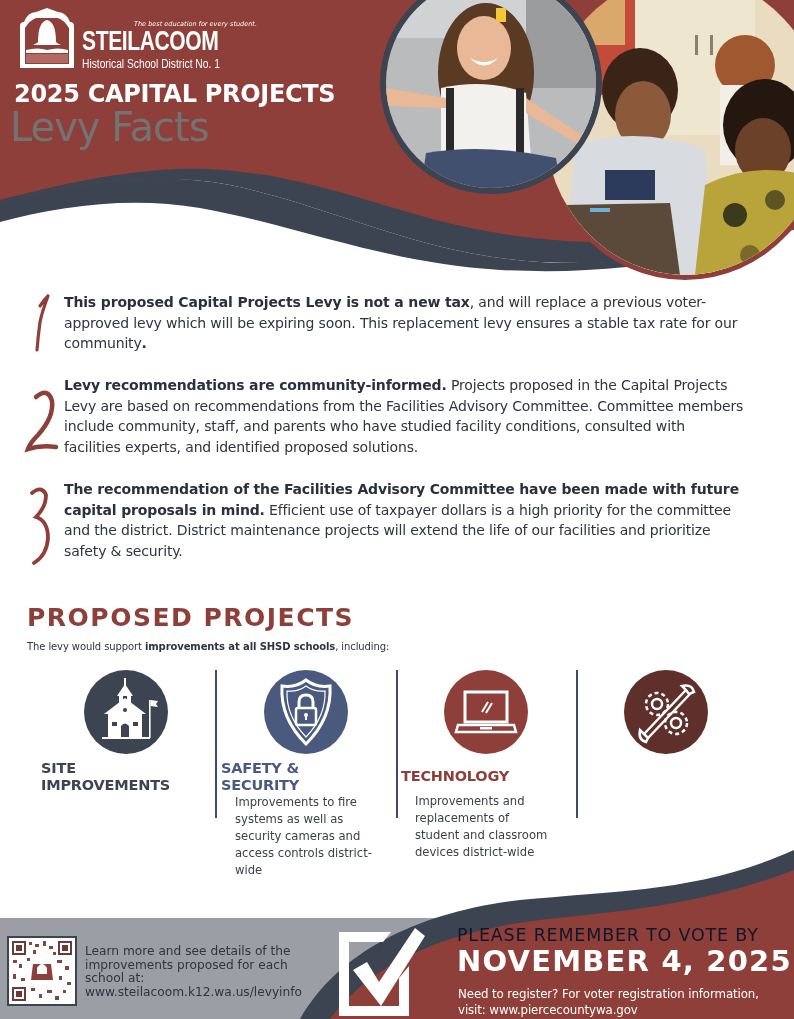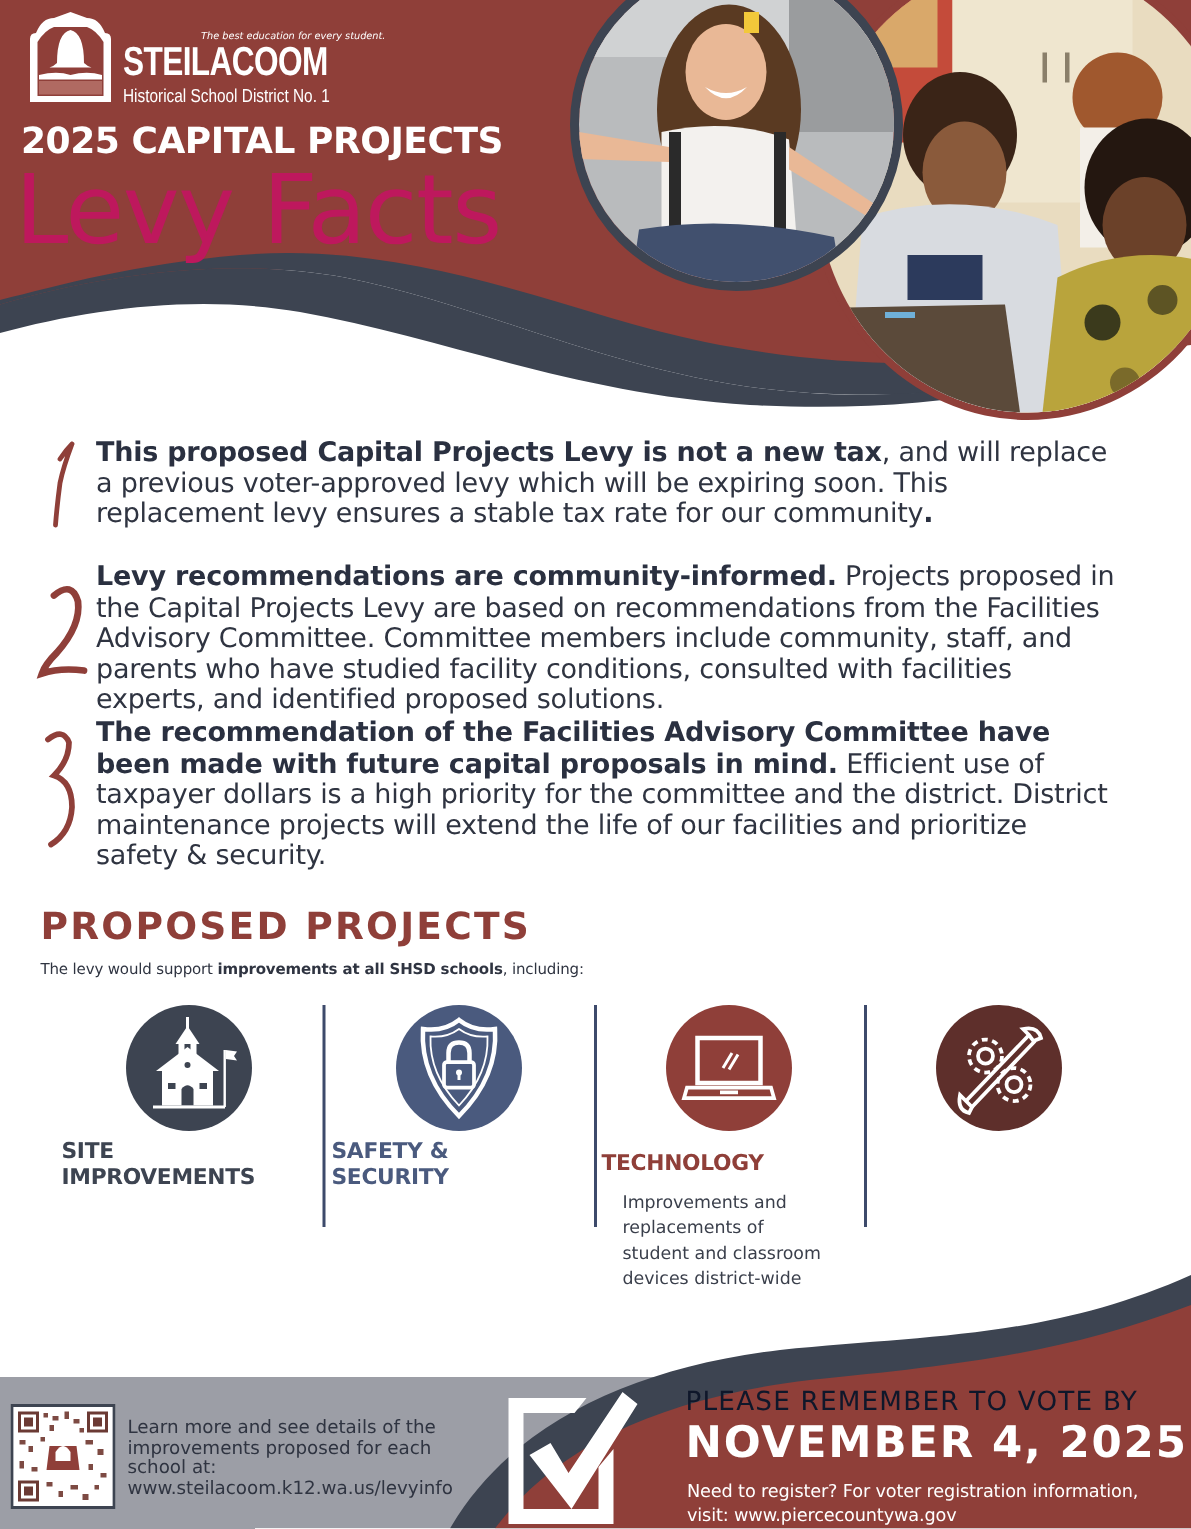--- a/index.html
+++ b/index.html
@@ -8,29 +8,29 @@
 
   
   .hdr-svg { position: absolute; left: 0; top: 0; width: 794px; height: 300px; }
   .logo { position: absolute; left: 18px; top: 8px; width: 210px; height: 62px; }
   .logo-badge { position: absolute; left: 0; top: 0; width: 58px; height: 60px; }
   .tagline { position: absolute; left: 116px; top: 12px; font-size: 6.5px; font-style: italic; color: #fff; white-space: nowrap; text-align: center; }
   .brand { position: absolute; left: 64px; top: 18px; font-family: "Liberation Sans", sans-serif; font-weight: bold; font-size: 27px; color: #fff; letter-spacing: -0.5px; transform: scaleX(0.78); transform-origin: left top; white-space: nowrap; }
   .brand-sub { position: absolute; left: 64px; top: 49px; font-family: "Liberation Sans", sans-serif; font-size: 12.5px; color: #fff; transform: scaleX(0.82); transform-origin: left top; white-space: nowrap; }
 
   .title1 { position: absolute; left: 14px; top: 80px; font-family: "DejaVu Sans", sans-serif; font-weight: bold; font-size: 24px; color: #fff; letter-spacing: -0.3px; white-space: nowrap; }
-  .title2 { position: absolute; left: 10px; top: 104px; font-family: "DejaVu Sans", sans-serif; font-size: 64px; color: #be185d; letter-spacing: -1px; white-space: nowrap; font-weight: normal; }
+  .title2 { position: absolute; left: 10px; top: 104px; font-family: "DejaVu Sans", sans-serif; font-size: 40px; color: #737373; letter-spacing: -1px; white-space: nowrap; font-weight: normal; }
 
   .photo1 { position: absolute; left: 380px; top: -28px; width: 222px; height: 222px; border-radius: 50%; border: 6px solid #3d4451; overflow: hidden; }
   .photo2 { position: absolute; left: 540px; top: -30px; width: 290px; height: 310px; border-radius: 50%; border: 5px solid #8f3f39; overflow: hidden; }
 
   
   .fact { position: absolute; left: 22px; width: 760px; }
   .fact .num { position: absolute; left: 0; top: 0; width: 40px; }
-  .fact .txt { position: absolute; left: 42px; top: 0; width: 680px; font-size: 18px; line-height: 20.5px; color: #2f3441; letter-spacing: -0.15px; }
+  .fact .txt { position: absolute; left: 42px; top: 0; width: 680px; font-size: 14px; line-height: 20.5px; color: #2f3441; letter-spacing: -0.15px; }
   .fact .txt b { font-weight: bold; color: #2a3040; }
 
   
   .pp-title { position: absolute; left: 27px; top: 603px; font-weight: bold; font-size: 25px; color: #8f3f39; letter-spacing: 1.5px; white-space: nowrap; }
   .pp-sub { position: absolute; left: 27px; top: 641px; font-size: 10px; color: #2f3441; white-space: nowrap; letter-spacing: -0.1px; }
   .pp-sub b { font-weight: bold; }
 
   .card { position: absolute; top: 670px; width: 170px; text-align: left; }
   .card .ico { width: 84px; height: 84px; border-radius: 50%; margin: 0 auto; position: relative; }
   .card .ico svg { position: absolute; left: 0; top: 0; }
@@ -181,20 +181,21 @@
       <path d="M35,38 V32 Q35,25 42,25 Q49,25 49,32 V38" fill="none" stroke="#fff" stroke-width="3"></path>
       <rect x="32" y="38" width="20" height="17" rx="2" fill="none" stroke="#fff" stroke-width="2.5"></rect>
       <circle cx="42" cy="45" r="2" fill="#fff"></circle>
       <rect x="41" y="45" width="2" height="5" fill="#fff"></rect>
     </svg>
   </div>
   <div class="ctitle" style="color:#4a5a7e;">
     <div>SAFETY &amp;</div>
     <div>SECURITY</div>
   </div>
+  <div class="cdesc">Improvements to fire systems as well as security cameras and access controls district-wide</div>
 </div>
 
 <div class="vline" style="left:396px;"></div>
 
 <div class="card" style="left:401px;">
   <div class="ico" style="background:#8f3f39;">
     <svg width="84" height="84" viewBox="0 0 84 84">
       <rect x="21" y="22" width="42" height="30" fill="none" stroke="#fff" stroke-width="3"></rect>
       <path d="M38,42 L44,32 M42,43 L48,33" stroke="#fff" stroke-width="2"></path>
       <path d="M14,55 H70 L72,62 H12 Z" fill="none" stroke="#fff" stroke-width="2.5"></path>

